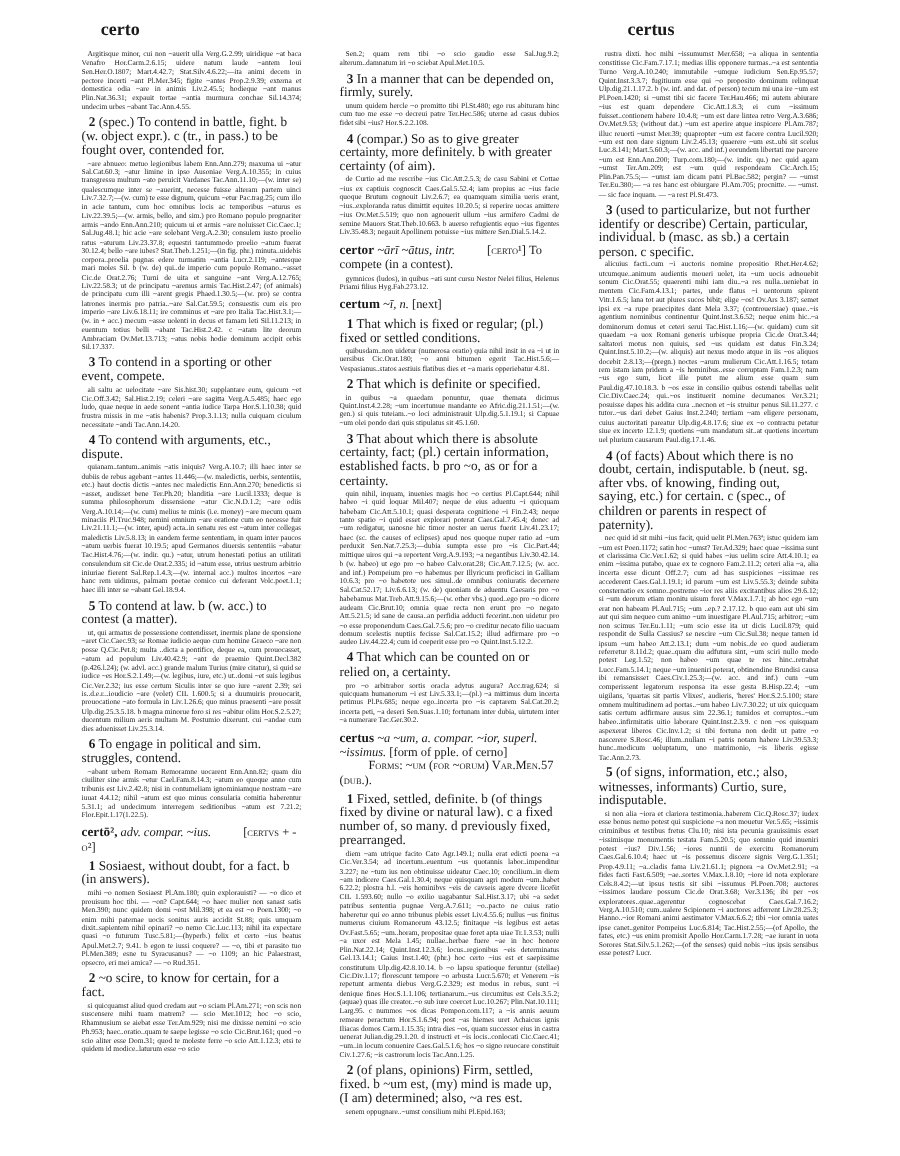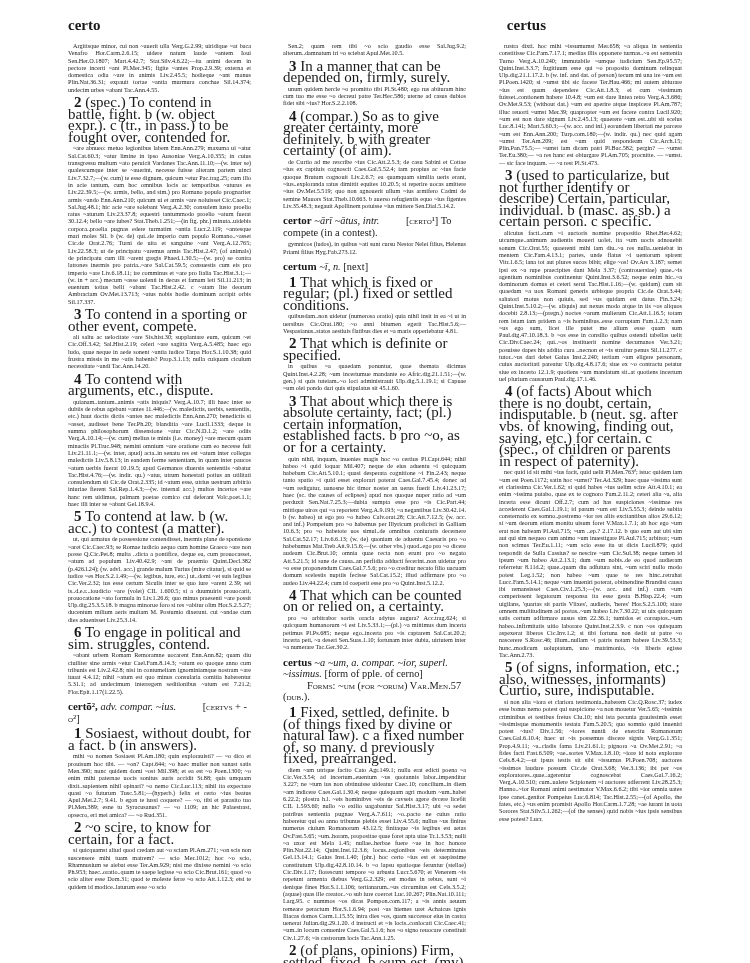--- a/index.html
+++ b/index.html
@@ -1,25 +1,25 @@
 <!DOCTYPE html>
 <html><head>
 <meta charset="utf-8">
 <style>
   html,body{margin:0;padding:0;background:#fff;}
   body{width:750px;height:963px;overflow:hidden;position:relative;color:#1a1a1a;font-family:"Liberation Serif","DejaVu Serif",serif;}
-  .header{position:absolute;top:0;left:0;width:614px;height:40px;}
+  .header{position:absolute;top:0;left:16px;width:614px;height:40px;}
   .hw-left{position:absolute;left:68px;top:17px;font-weight:bold;font-size:15px;}
   .hw-right{position:absolute;right:68px;top:17px;font-weight:bold;font-size:15px;}
   .pageno{position:absolute;left:0;width:750px;text-align:right;top:18px;font-size:12px;padding-left:48px;}
   .col{position:absolute;top:42px;width:183px;font-size:6.2px;line-height:7.3px;text-align:justify;}
   .c1{left:68px;}
   .c2{left:283px;}
   .c3{left:499px;}
-  .sense{font-size:15px;line-height:11.6px;margin:4px 0 1px 0;text-indent:6px;text-align:left;font-family:Liberation Serif, serif;}
+  .sense{font-size:11px;line-height:11.6px;margin:4px 0 1px 0;text-indent:6px;text-align:left;font-family:Liberation Serif, serif;}
   .sense .n{font-weight:bold;}
   .cit{margin:0;text-indent:5px;}
   .entry{font-size:10.4px;line-height:11.6px;margin:6px 0 2px 0;text-align:left;}
   .entry .lemma{font-weight:bold;font-size:11px;}
   .entry i{font-style:italic;text-align:center;}
   .sc{font-variant:small-caps;margin-left:24px;}
 </style>
 </head>
 <body>
 

